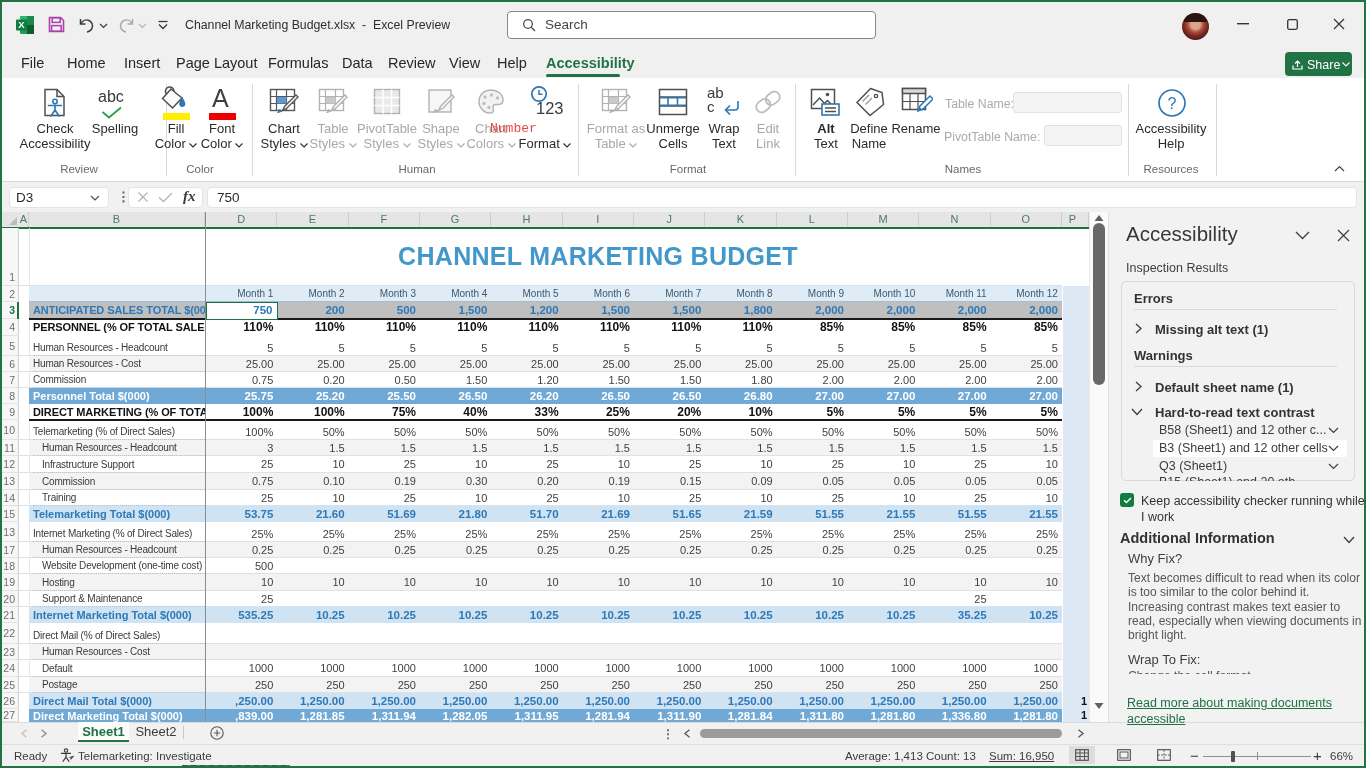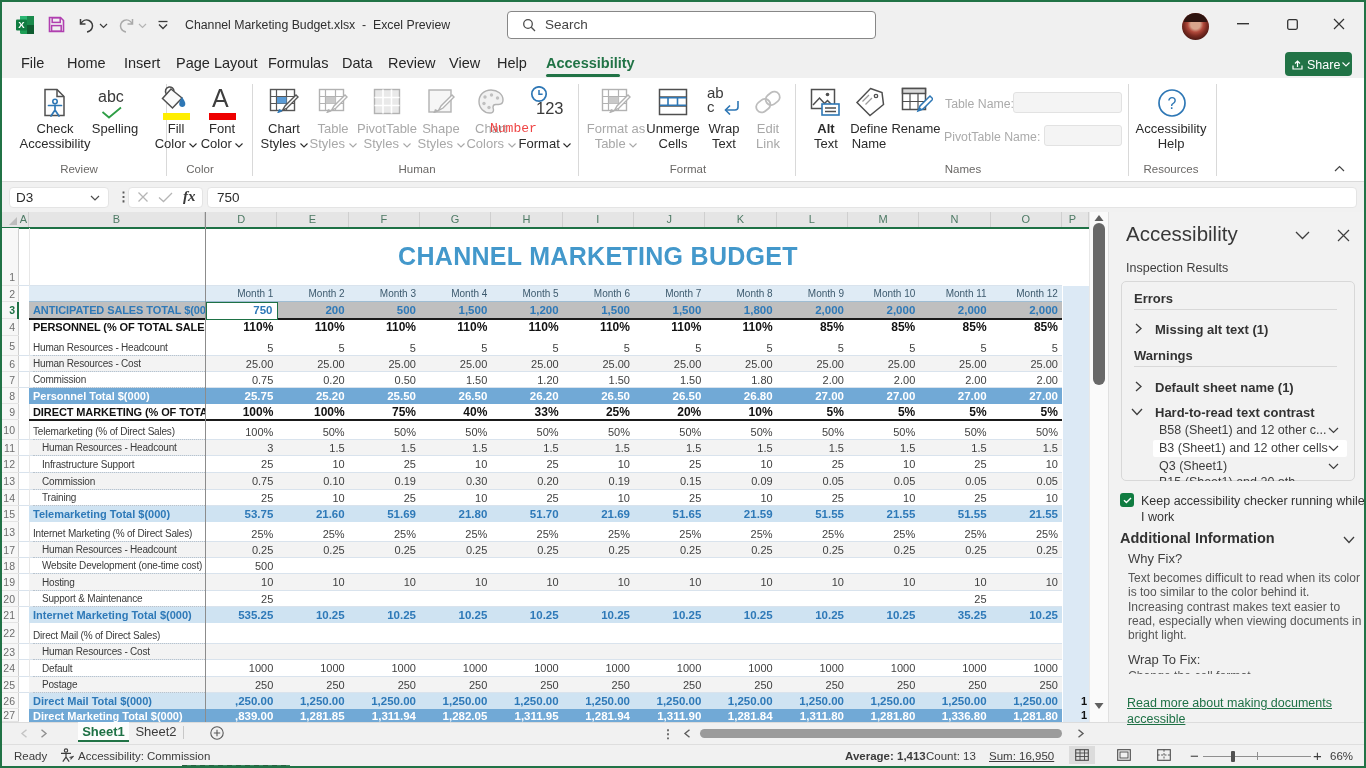--- a/index.html
+++ b/index.html
@@ -472,22 +472,22 @@
 <svg class="ic" style="left:1077px;top:729px" width="8" height="9" viewBox="0 0 8 9">
     <path d="M1.5 0.8 L6 4.5 L1.5 8.2" fill="none" stroke="#5c5c5c" stroke-width="1.4"></path>
   </svg>
 <div class="abs" style="left:2px;top:744px;width:1362px;height:22px;background:#f1f1f1;border-top:1px solid #dedede;"></div>
 <div class="abs" style="left:14px;top:750px;font-size:11.5px;color:#3c3c3c;">Ready</div>
 <svg class="ic" style="left:59px;top:748px" width="15" height="15" viewBox="0 0 15 15">
 <circle cx="7" cy="2.6" r="1.7" fill="none" stroke="#3c3c3c" stroke-width="1.1"></circle>
 <path d="M2 5.4 h10 M7 5.2 v4 M7 9.2 l-3.2 4.5 M7 9.2 l3.2 4.5" fill="none" stroke="#3c3c3c" stroke-width="1.2"></path>
 <path d="M10.5 9.5 l3.5 -1 -2.5 2.8" fill="none" stroke="#3c3c3c" stroke-width="1.1"></path>
 </svg>
-<div class="abs" style="left:78px;top:750px;font-size:11.5px;color:#3c3c3c;">Accessibility: Commission</div>
-<div class="abs" style="left:845px;top:750px;font-size:11.5px;color:#3c3c3c;font-weight:bold;">Average: 1,413</div>
+<div class="abs" style="left:78px;top:750px;font-size:11.5px;color:#3c3c3c;">Telemarketing: Investigate</div>
+<div class="abs" style="left:845px;top:750px;font-size:11.5px;color:#3c3c3c;">Average: 1,413</div>
 <div class="abs" style="left:926px;top:750px;font-size:11.5px;color:#3c3c3c;">Count: 13</div>
 <div class="abs" style="left:989px;top:750px;font-size:11.5px;color:#3c3c3c;text-decoration:underline;">Sum: 16,950</div>
 <div class="abs" style="left:1069px;top:746px;width:26px;height:18px;background:#dcdcdc;"></div>
 <svg class="ic" style="left:1075px;top:749px" width="14" height="12" viewBox="0 0 14 12">
 <rect x="0.7" y="0.7" width="12.6" height="10.6" fill="none" stroke="#4a4a4a" stroke-width="1.1"></rect>
 <path d="M0.7 4 h12.6 M0.7 7.5 h12.6 M5 0.7 v10.6 M9.5 0.7 v10.6" stroke="#4a4a4a" stroke-width="0.9"></path>
 </svg>
 <svg class="ic" style="left:1117px;top:749px" width="14" height="12" viewBox="0 0 14 12">
 <rect x="0.7" y="0.7" width="12.6" height="10.6" fill="none" stroke="#4a4a4a" stroke-width="1.1"></rect>
 <rect x="3" y="3" width="8" height="6" fill="none" stroke="#4a4a4a" stroke-width="0.9"></rect>

